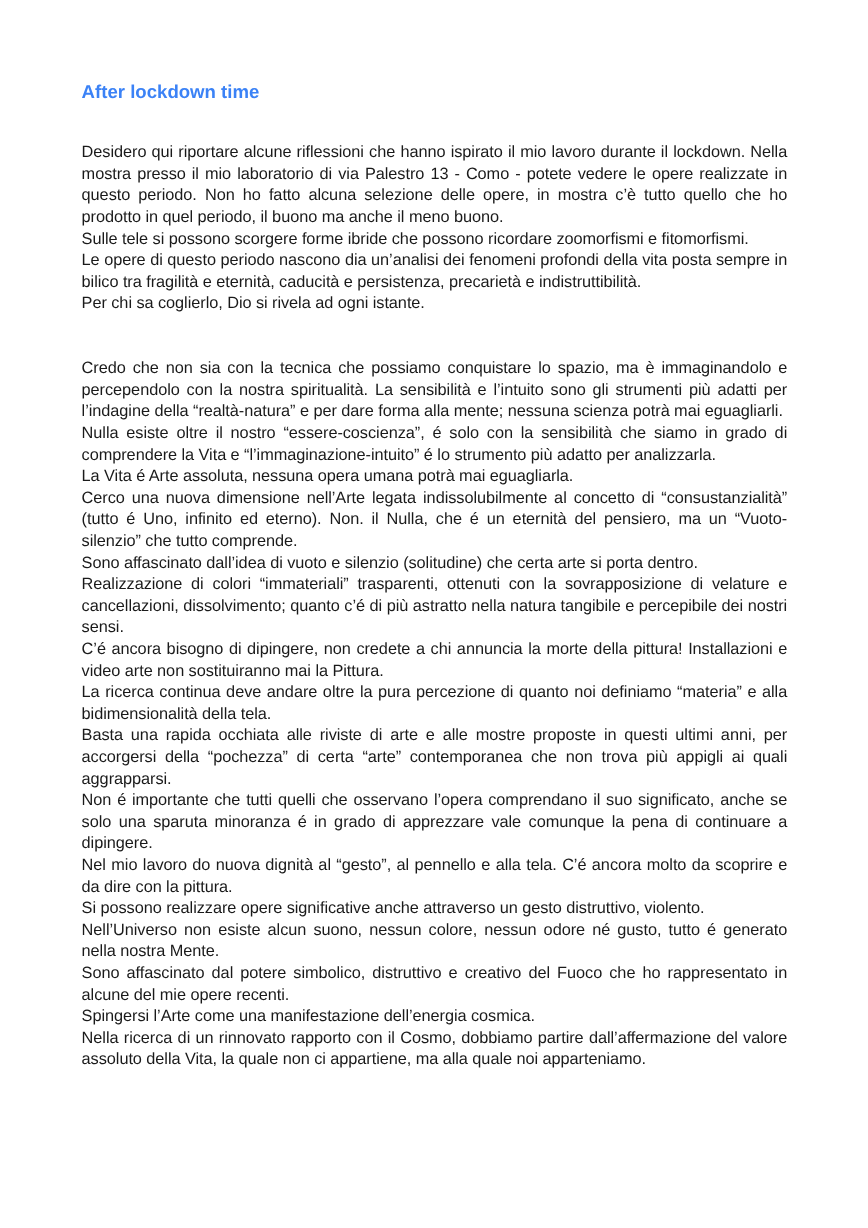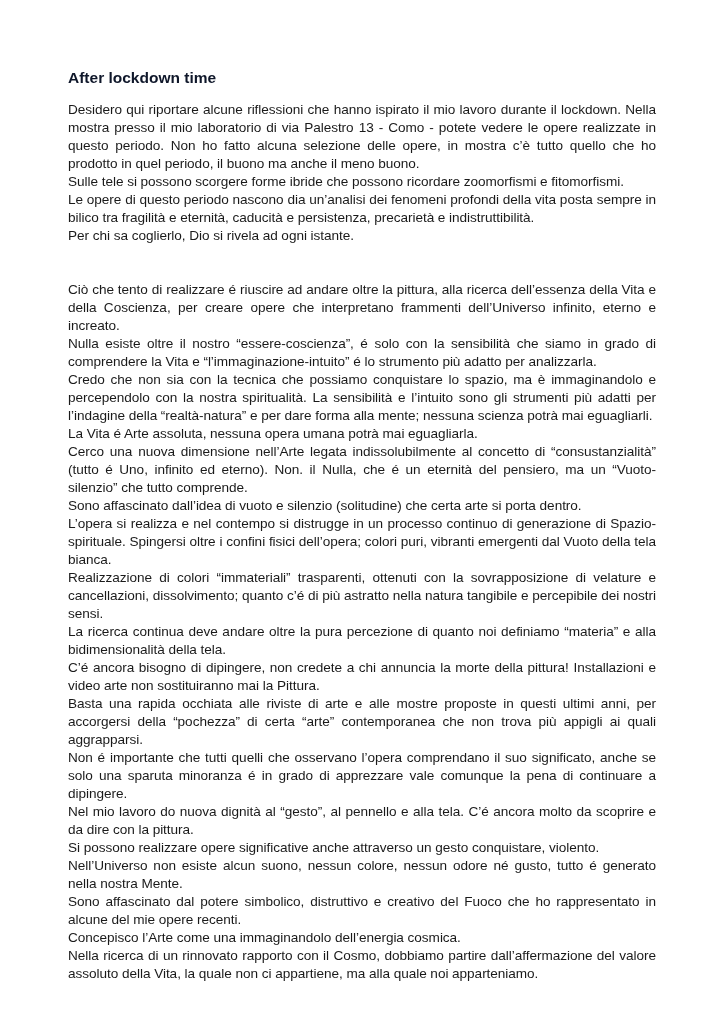--- a/index.html
+++ b/index.html
@@ -2,21 +2,21 @@
 <html><head>
 <meta charset="utf-8">
 <style>
   html, body { margin: 0; padding: 0; background: #ffffff; }
   body { width: 723px; height: 1023px; overflow: hidden; position: relative; }
   .page {
     position: absolute; left: 68px; top: 68px; width: 588px;
     font-family: "Liberation Sans", sans-serif; color: #1a1a1a;
   }
   .title {
-    font-size: 15.5px; font-weight: bold; margin: 0 0 13px 0; line-height: 20px; color: #0f172a;
+    font-size: 15.5px; font-weight: bold; margin: 0 0 30px 0; line-height: 20px; color: #3b82f6;
   }
   .para {
     font-size: 13.6px; line-height: 18px; margin: 0; text-align: justify;
     text-align-last: left; letter-spacing: -0.05px;
   }
   .spacer { height: 36px; }
   .section { margin: 0; }
 </style>
 </head>
 <body>
@@ -27,33 +27,31 @@
   <div class="section">
     <p class="para">Desidero qui riportare alcune riflessioni che hanno ispirato il mio lavoro durante il lockdown. Nella mostra presso il mio laboratorio di via Palestro 13 - Como - potete vedere le opere realizzate in questo periodo. Non ho fatto alcuna selezione delle opere, in mostra c’è tutto quello che ho prodotto in quel periodo, il buono ma anche il meno buono.</p>
     <p class="para">Sulle tele si possono scorgere forme ibride che possono ricordare zoomorfismi e fitomorfismi.</p>
     <p class="para">Le opere di questo periodo nascono dia un’analisi dei fenomeni profondi della vita posta sempre in bilico tra fragilità e eternità, caducità e persistenza, precarietà e indistruttibilità.</p>
     <p class="para">Per chi sa coglierlo, Dio si rivela ad ogni istante.</p>
   </div>
 
   <div class="spacer"></div>
 
   <div class="section">
-    <p class="para">Ciò che tento di realizzare é riuscire ad andare oltre la pittura, alla ricerca dell’essenza della Vita e della Coscienza, per creare opere che interpretano frammenti dell’Universo infinito, eterno e increato.</p>
+    <p class="para">Credo che non sia con la tecnica che possiamo conquistare lo spazio, ma è immaginandolo e percependolo con la nostra spiritualità. La sensibilità e l’intuito sono gli strumenti più adatti per l’indagine della “realtà-natura” e per dare forma alla mente; nessuna scienza potrà mai eguagliarli.</p>
     <p class="para">Nulla esiste oltre il nostro “essere-coscienza”, é solo con la sensibilità che siamo in grado di comprendere la Vita e “l’immaginazione-intuito” é lo strumento più adatto per analizzarla.</p>
-    <p class="para">Credo che non sia con la tecnica che possiamo conquistare lo spazio, ma è immaginandolo e percependolo con la nostra spiritualità. La sensibilità e l’intuito sono gli strumenti più adatti per l’indagine della “realtà-natura” e per dare forma alla mente; nessuna scienza potrà mai eguagliarli.</p>
     <p class="para">La Vita é Arte assoluta, nessuna opera umana potrà mai eguagliarla.</p>
     <p class="para">Cerco una nuova dimensione nell’Arte legata indissolubilmente al concetto di “consustanzialità” (tutto é Uno, infinito ed eterno). Non. il Nulla, che é un eternità del pensiero, ma un “Vuoto-silenzio” che tutto comprende.</p>
     <p class="para">Sono affascinato dall’idea di vuoto e silenzio (solitudine) che certa arte si porta dentro.</p>
-    <p class="para">L’opera si realizza e nel contempo si distrugge in un processo continuo di generazione di Spazio-spirituale. Spingersi oltre i confini fisici dell’opera; colori puri, vibranti emergenti dal Vuoto della tela bianca.</p>
     <p class="para">Realizzazione di colori “immateriali” trasparenti, ottenuti con la sovrapposizione di velature e cancellazioni, dissolvimento; quanto c’é di più astratto nella natura tangibile e percepibile dei nostri sensi.</p>
+    <p class="para">C’é ancora bisogno di dipingere, non credete a chi annuncia la morte della pittura! Installazioni e video arte non sostituiranno mai la Pittura.</p>
     <p class="para">La ricerca continua deve andare oltre la pura percezione di quanto noi definiamo “materia” e alla bidimensionalità della tela.</p>
-    <p class="para">C’é ancora bisogno di dipingere, non credete a chi annuncia la morte della pittura! Installazioni e video arte non sostituiranno mai la Pittura.</p>
     <p class="para">Basta una rapida occhiata alle riviste di arte e alle mostre proposte in questi ultimi anni, per accorgersi della “pochezza” di certa “arte” contemporanea che non trova più appigli ai quali aggrapparsi.</p>
     <p class="para">Non é importante che tutti quelli che osservano l’opera comprendano il suo significato, anche se solo una sparuta minoranza é in grado di apprezzare vale comunque la pena di continuare a dipingere.</p>
     <p class="para">Nel mio lavoro do nuova dignità al “gesto”, al pennello e alla tela. C’é ancora molto da scoprire e da dire con la pittura.</p>
-    <p class="para">Si possono realizzare opere significative anche attraverso un gesto conquistare, violento.</p>
+    <p class="para">Si possono realizzare opere significative anche attraverso un gesto distruttivo, violento.</p>
     <p class="para">Nell’Universo non esiste alcun suono, nessun colore, nessun odore né gusto, tutto é generato nella nostra Mente.</p>
     <p class="para">Sono affascinato dal potere simbolico, distruttivo e creativo del Fuoco che ho rappresentato in alcune del mie opere recenti.</p>
-    <p class="para">Concepisco l’Arte come una immaginandolo dell’energia cosmica.</p>
+    <p class="para">Spingersi l’Arte come una manifestazione dell’energia cosmica.</p>
     <p class="para">Nella ricerca di un rinnovato rapporto con il Cosmo, dobbiamo partire dall’affermazione del valore assoluto della Vita, la quale non ci appartiene, ma alla quale noi apparteniamo.</p>
 
   </div>
 </div>
 
 </body></html>

